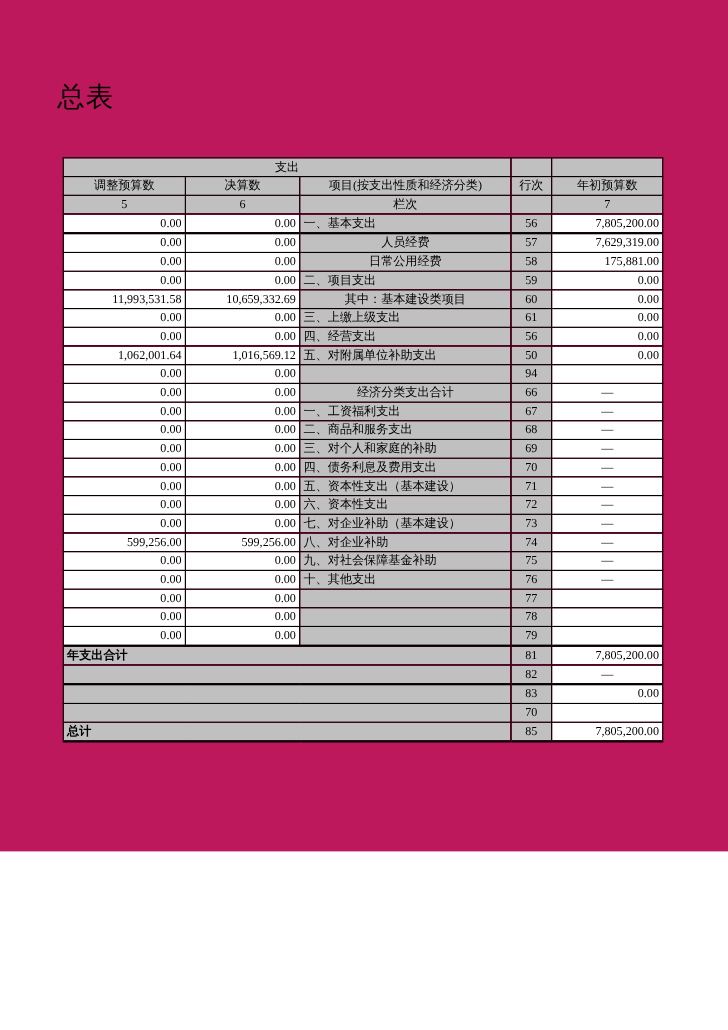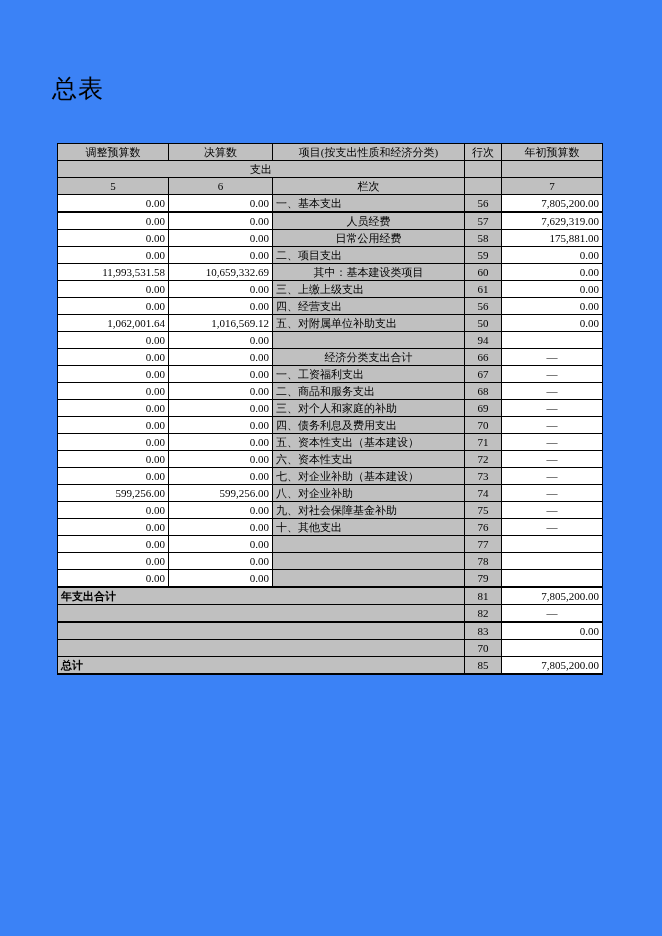--- a/index.html
+++ b/index.html
@@ -10,22 +10,22 @@
   body {
     width: 662px;
     height: 936px;
     font-family: "Liberation Serif", "DejaVu Serif", serif;
     overflow: hidden;
     position: relative;
   }
   #page {
     position: relative;
     width: 662px;
-    height: 936px;
-    background: #3b82f6;
+    height: 774px;
+    background: #be185d;
   }
   #page-title {
     position: absolute;
     left: 52px;
     top: 73px;
     font-size: 25px;
     line-height: 32px;
     color: #000000;
     font-family: "Liberation Serif", "DejaVu Serif", serif;
     letter-spacing: 1px;
@@ -84,32 +84,32 @@
     <table class="sheet">
       <colgroup>
         <col class="c-adj">
         <col class="c-fin">
         <col class="c-item">
         <col class="c-line">
         <col class="c-begin">
       </colgroup>
       <tbody id="sheet-body">
           <tr>
+            <td class="gray ctr hdr-top" colspan="3">支出</td>
+            <td class="gray hdr-top"></td>
+            <td class="gray hdr-top"></td>
+          </tr>
+          <tr>
             <td class="gray ctr">调整预算数</td>
             <td class="gray ctr">决算数</td>
             <td class="gray ctr">项目(按支出性质和经济分类)</td>
             <td class="gray ctr">行次</td>
             <td class="gray ctr">年初预算数</td>
           </tr>
           <tr>
-            <td class="gray ctr hdr-top" colspan="3">支出</td>
-            <td class="gray hdr-top"></td>
-            <td class="gray hdr-top"></td>
-          </tr>
-          <tr>
             <td class="gray ctr">5</td>
             <td class="gray ctr">6</td>
             <td class="gray ctr">栏次</td>
             <td class="gray ctr"></td>
             <td class="gray ctr">7</td>
           </tr>
           <tr>
             <td class="white num thick-bottom">0.00</td>
             <td class="white num thick-bottom">0.00</td>
             <td class="gray lft thick-bottom">一、基本支出</td>

